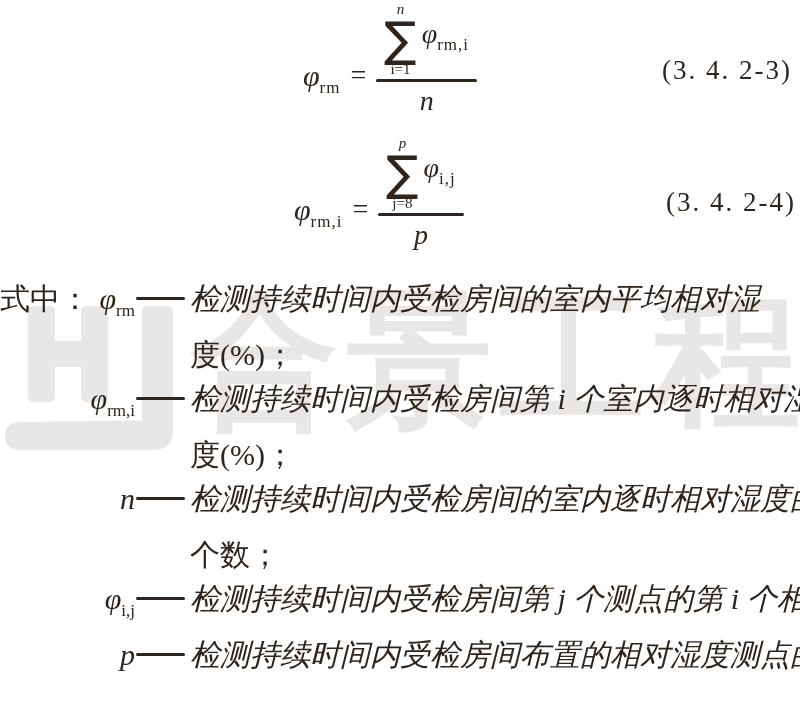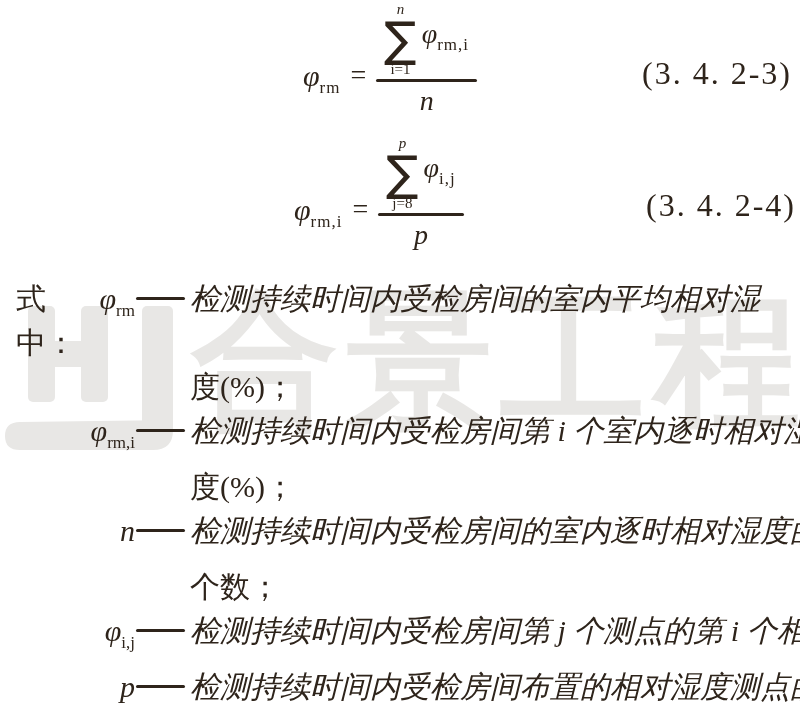--- a/index.html
+++ b/index.html
@@ -35,30 +35,30 @@
   .feq  { font-size:28px; line-height:34px; margin-top:56px; }
   .frac { display:inline-flex; flex-direction:column; align-items:center; }
   .fnum { display:flex; align-items:center; gap:5px; padding:0 8px 2px 8px; }
   .fsum { display:flex; flex-direction:column; align-items:center; }
   .fsum-top { font-size:15px; line-height:14px; font-style:italic; }
   .fsigma   { font-size:48px; line-height:46px; font-family:"DejaVu Sans","Liberation Sans",sans-serif; }
   .fsum-bot { font-size:15px; line-height:15px; }
   .farg { font-size:28px; line-height:32px; font-style:italic; white-space:nowrap; }
   .fbar { align-self:stretch; height:3px; background:#2e241b; border-radius:2px; }
   .fden { font-size:28px; line-height:32px; font-style:italic; padding-top:3px; }
-  .eqnum { position:absolute; font-size:32px; letter-spacing:2px; white-space:nowrap; }
+  .eqnum { position:absolute; font-size:27px; letter-spacing:2px; white-space:nowrap; }
   .eqnum.n1 { top:55px;  right:8px; }
   .eqnum.n2 { top:187px; right:4px; }
 
   
   .defs { position:absolute; top:277px; left:0; width:800px; font-size:30px; line-height:44px; }
   .def-row { display:flex; align-items:baseline; }
   .def-left { width:135px; flex:none; display:flex; align-items:baseline; justify-content:flex-end; }
   .def-left.with-prefix { justify-content:space-between; }
-  .def-prefix { letter-spacing:0px;padding-left:16px; }
+  .def-prefix { letter-spacing:0px; }
   .sym { font-style:italic; white-space:nowrap; }
   .sym sub { font-size:17px; font-style:normal; }
   .def-dash { width:55px; flex:none; position:relative; align-self:stretch; }
   .def-dash::after {
     content:""; position:absolute; left:1px; right:5px; top:20px; height:3px;
     background:#2e241b; border-radius:2px;
   }
   .def-text { white-space:nowrap;font-style:italic; }
   .def-cont { margin-left:190px; white-space:nowrap; }
 </style>

